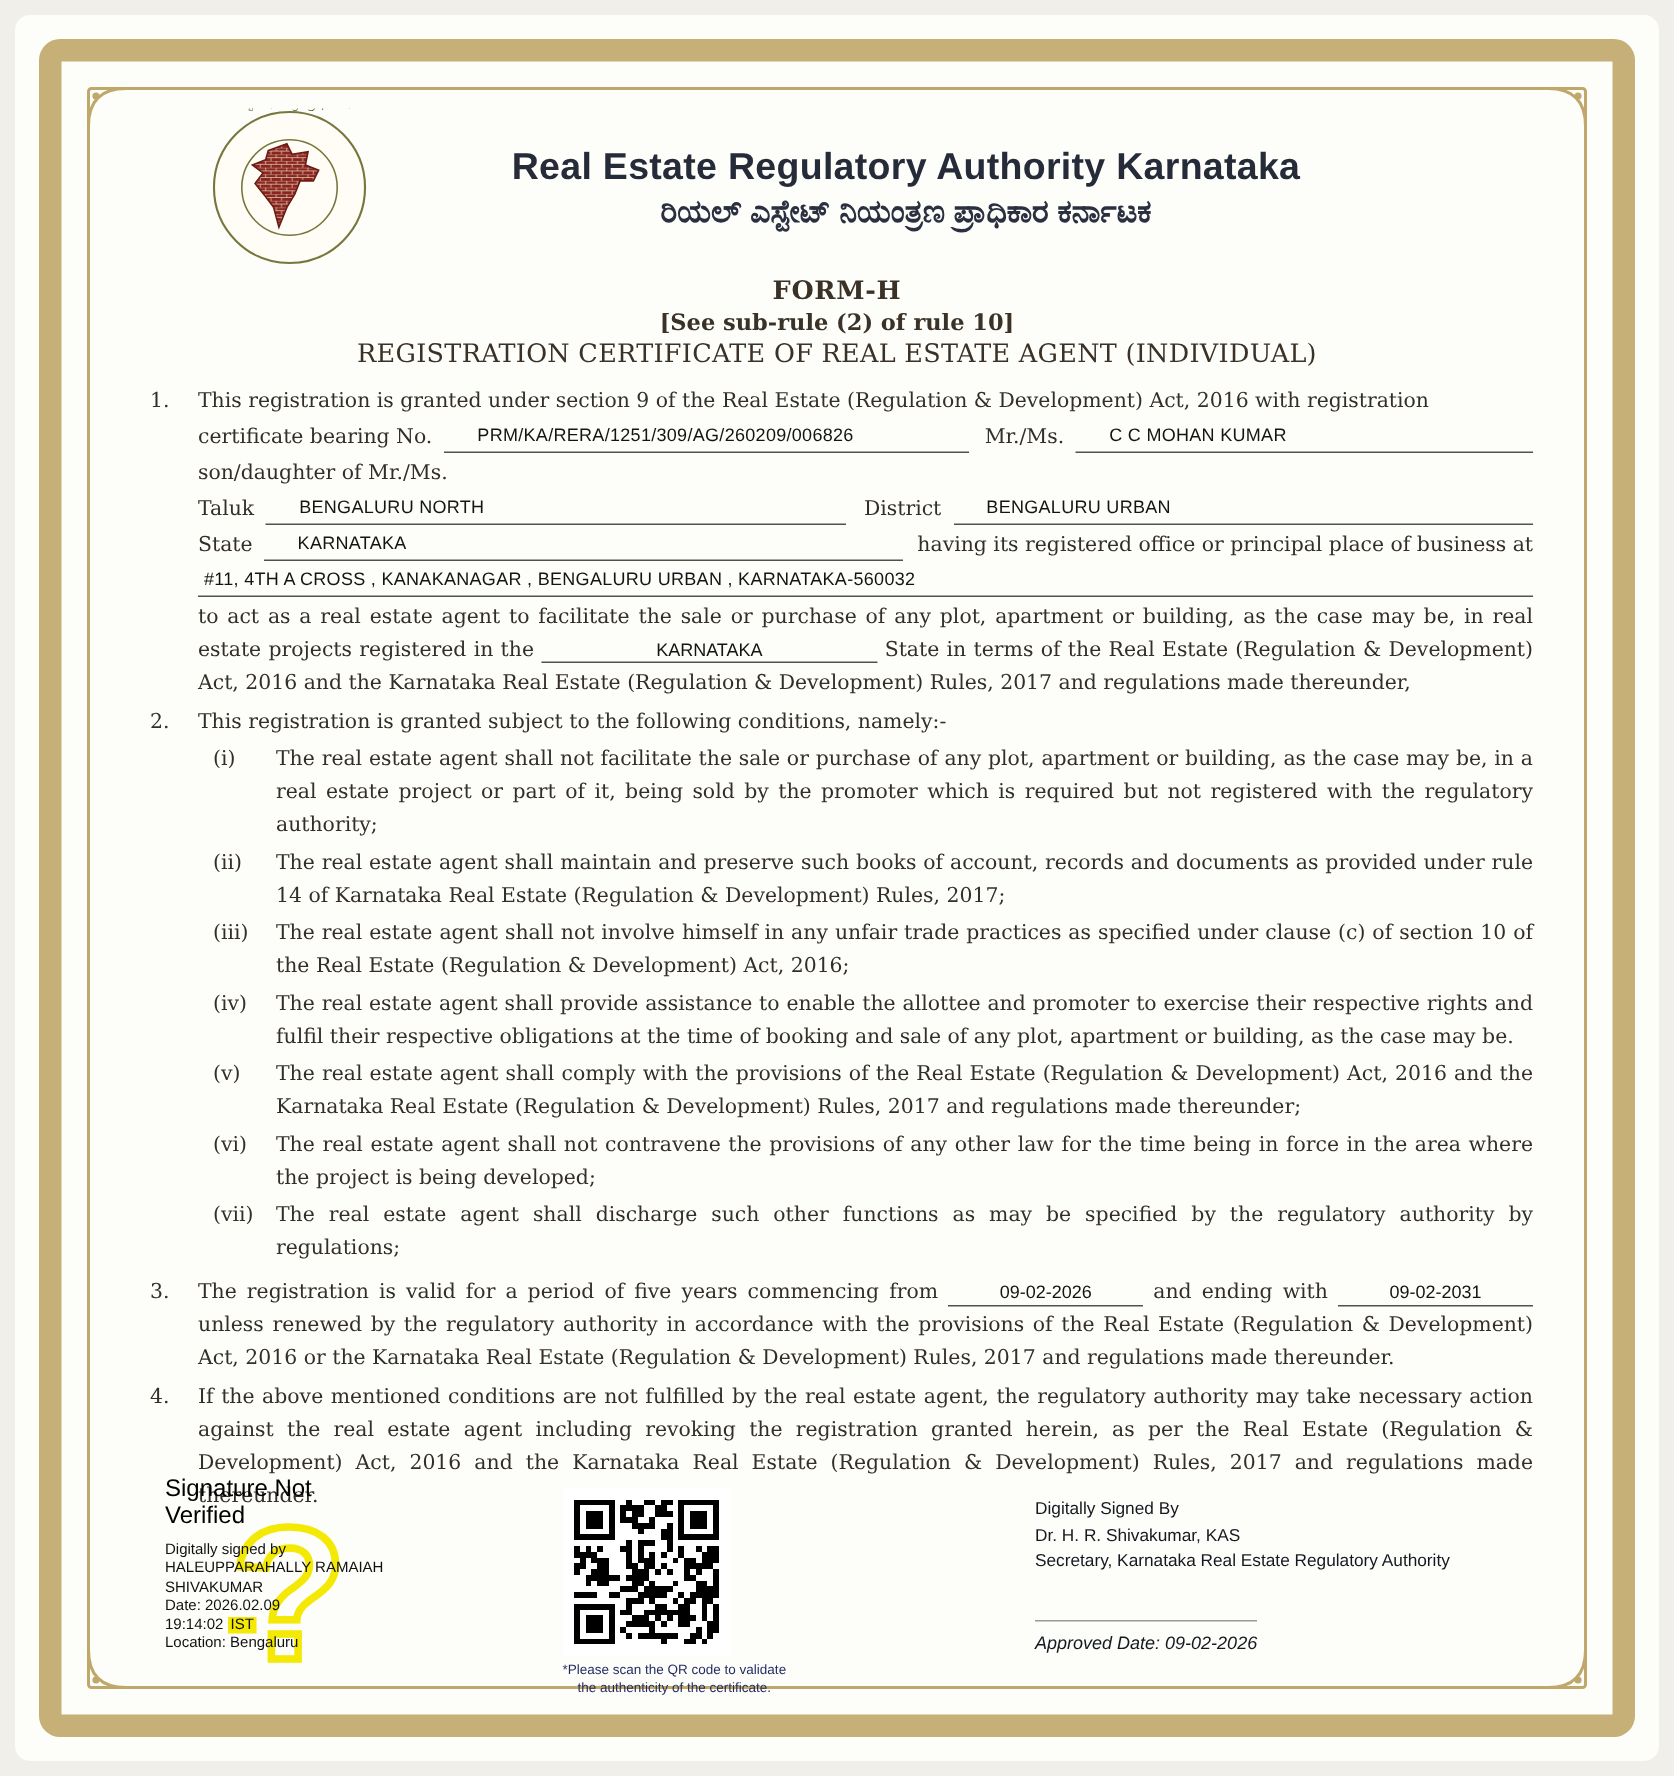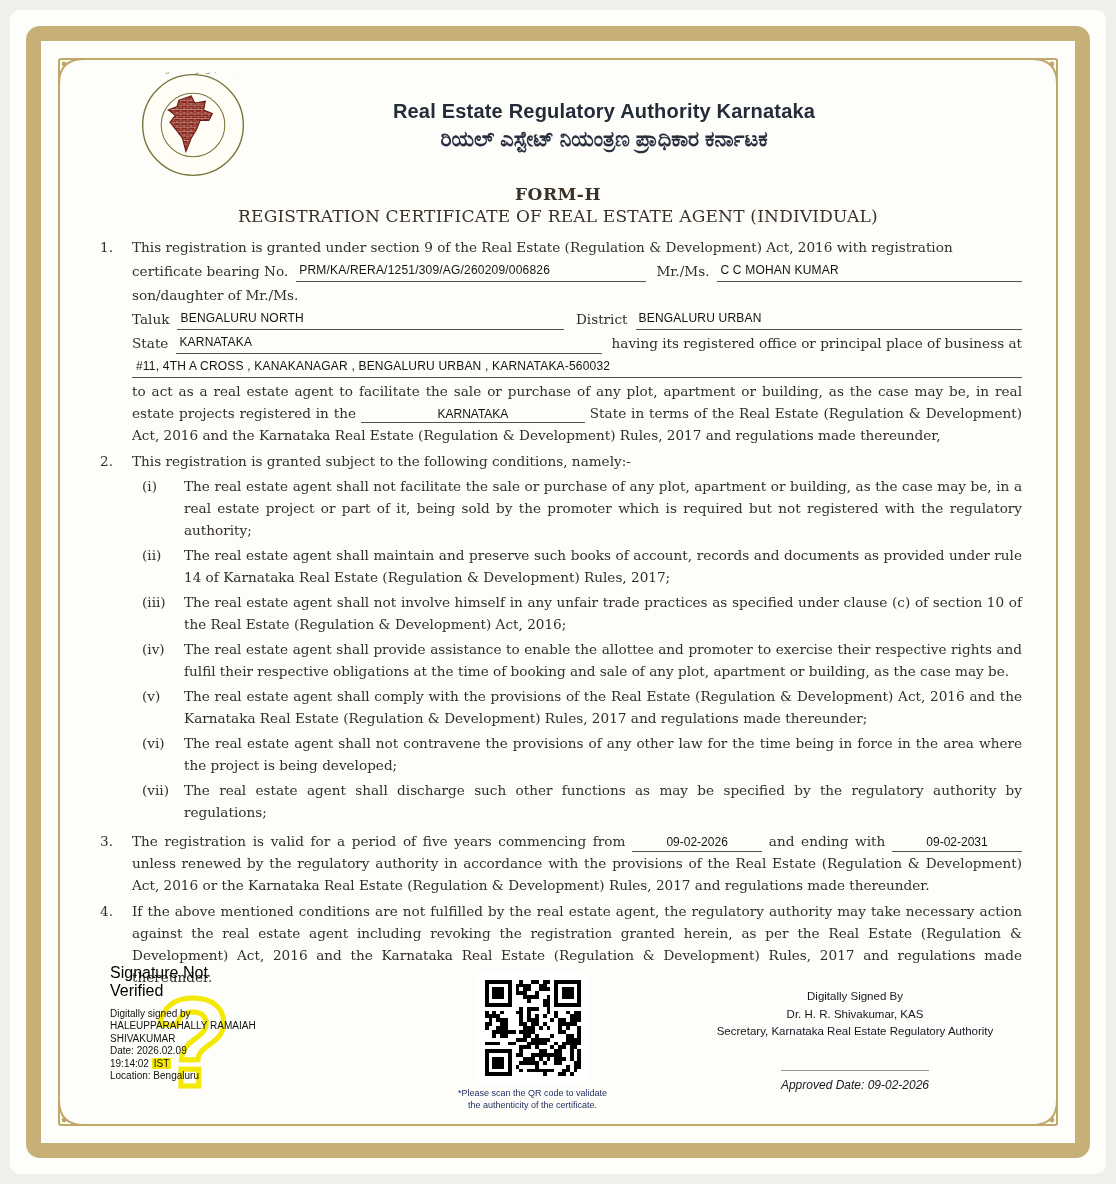--- a/index.html
+++ b/index.html
@@ -14,61 +14,61 @@
   .c-tr{top:-4px;right:-4px;transform:rotate(90deg);}
   .c-br{bottom:-4px;right:-4px;transform:rotate(180deg);}
   .c-bl{bottom:-4px;left:-4px;transform:rotate(270deg);}
 
   .content{position:absolute;inset:64px;padding:6px 30px 0 30px;}
 
   
   .hdr{display:flex;align-items:center;margin:2px 0 2px 46px;}
   .logo{width:106px;height:106px;flex:0 0 auto;}
   .hdr-titles{flex:1;text-align:center;padding-right:60px;}
-  .hdr-en{font-family:"Liberation Sans", sans-serif;font-weight:bold;font-size:20px;color:#252b38;letter-spacing:.2px;}
+  .hdr-en{font-family:"Liberation Sans", sans-serif;font-weight:bold;font-size:25px;color:#252b38;letter-spacing:.2px;}
   .hdr-kn{font-family:"Liberation Sans", sans-serif;font-weight:bold;font-size:21px;color:#2b3040;margin-top:4px;}
 
   
   .form-block{text-align:center;margin-top:6px;color:#3a3127;}
   .form-name{font-weight:bold;font-size:17px;letter-spacing:.5px;}
   .form-subrule{font-weight:bold;font-size:15px;margin-top:2px;}
   .form-title{font-weight:normal;font-size:17px;margin-top:2px;letter-spacing:.2px;}
 
   
   .items{margin-top:10px;font-size:13.6px;line-height:1.62;}
   .item{display:grid;grid-template-columns:30px 1fr;column-gap:8px;margin-top:4px;}
   .item-num{text-align:left;padding-left:6px;}
   .item-body{text-align:justify;}
   .fill-row{display:flex;align-items:flex-end;height:24px;white-space:nowrap;}
   .fill-label{padding-right:8px;}
   .blank{flex:1;border-bottom:1px solid #55504a;position:relative;height:20px;}
-  .blank .val{position:absolute;bottom:1px;left:3px;font-family:"Liberation Sans", sans-serif;
+  .blank .val{position:absolute;bottom:1px;left:22px;font-family:"Liberation Sans", sans-serif;
               font-size:12px;color:#141414;letter-spacing:.2px;white-space:nowrap;}
   .inline-blank{display:inline-block;border-bottom:1px solid #55504a;min-width:212px;text-align:center;
                 font-family:"Liberation Sans", sans-serif;font-size:12px;color:#141414;line-height:1.2;padding:0 6px 1px 6px;vertical-align:baseline;}
   .inline-blank.date{min-width:118px;}
   .conds{margin-top:2px;}
   .cond{display:grid;grid-template-columns:40px 1fr;column-gap:4px;margin:3px 0 3px 8px;}
   .cond-num{padding-left:2px;}
   .cond-text{text-align:justify;}
 
   
   .bottom{display:flex;margin-top:-24px;position:relative;align-items:flex-start;}
   .sig-left{width:265px;position:relative;padding-left:16px;z-index:2;font-family:"Liberation Sans", sans-serif;color:#000;}
   .sig-big{font-size:16px;line-height:1.1;}
   .sig-small{margin-top:8px;font-size:10px;line-height:1.25;width:150px;color:#111;}
   .qmark{position:absolute;left:60px;top:16px;font-size:126px;font-weight:bold;color:#f4e805;
          -webkit-text-stroke:5px #f4e805;-webkit-text-fill-color:transparent;z-index:-1;line-height:1;}
   .ist-hl{background:#f4e805;padding:0 2px;}
-  .qr-wrap{flex:1;display:flex;flex-direction:column;align-items:center;z-index:1;margin-top:8px;}
+  .qr-wrap{flex:1;display:flex;flex-direction:column;align-items:flex-start;z-index:1;margin-top:8px;}
   .qr{width:112px;height:112px;}
   .qr-caption{margin-top:4px;font-family:"Liberation Sans", sans-serif;font-size:9px;line-height:1.25;
               color:#1f2a5e;text-align:center;}
-  .sig-right{width:330px;text-align:center;font-family:"Liberation Sans", sans-serif;font-size:11.5px;
-             color:#14181f;line-height:1.5;margin-top:24px;padding-right:2px;}
+  .sig-right{width:330px;text-align:left;font-family:"Liberation Sans", sans-serif;font-size:11.5px;
+             color:#14181f;line-height:1.5;margin-top:14px;padding-right:2px;}
   .approved{display:inline-block;margin-top:30px;font-size:12px;border-top:1px solid #9a9a9a;padding-top:5px;font-style:italic;}
 </style>
 </head>
 <body>
 
 <div class="sheet">
   <div class="paper"></div>
   <div class="gold-frame"></div>
   <div class="inner-frame">
     <span class="corner c-tl">
@@ -114,20 +114,21 @@
         <path d="M44,32 L58,27 L62,35 L74,33 L72,43 L82,47 L78,55 L68,55 L64,65 L58,75 L52,90 L48,75 L42,67 L34,57 L40,49 L32,43 L42,39 Z" fill="url(#brick)" stroke="#6b1a16" stroke-width="1.2"></path>
       </svg>
       <div class="hdr-titles">
         <div class="hdr-en">Real Estate Regulatory Authority Karnataka</div>
         <div class="hdr-kn">ರಿಯಲ್ ಎಸ್ಟೇಟ್ ನಿಯಂತ್ರಣ ಪ್ರಾಧಿಕಾರ ಕರ್ನಾಟಕ</div>
       </div>
     </div>
 
     <div class="form-block">
       <div class="form-name">FORM-H</div>
+      <div class="form-subrule">[See sub-rule (2) of rule 10]</div>
       <div class="form-title">REGISTRATION CERTIFICATE OF REAL ESTATE AGENT (INDIVIDUAL)</div>
     </div>
 
     <div class="items">
 
       <div class="item">
         <div class="item-num">1.</div>
         <div class="item-body">
           <div>This registration is granted under section 9 of the Real Estate (Regulation &amp; Development) Act, 2016 with registration</div>
           <div class="fill-row">

